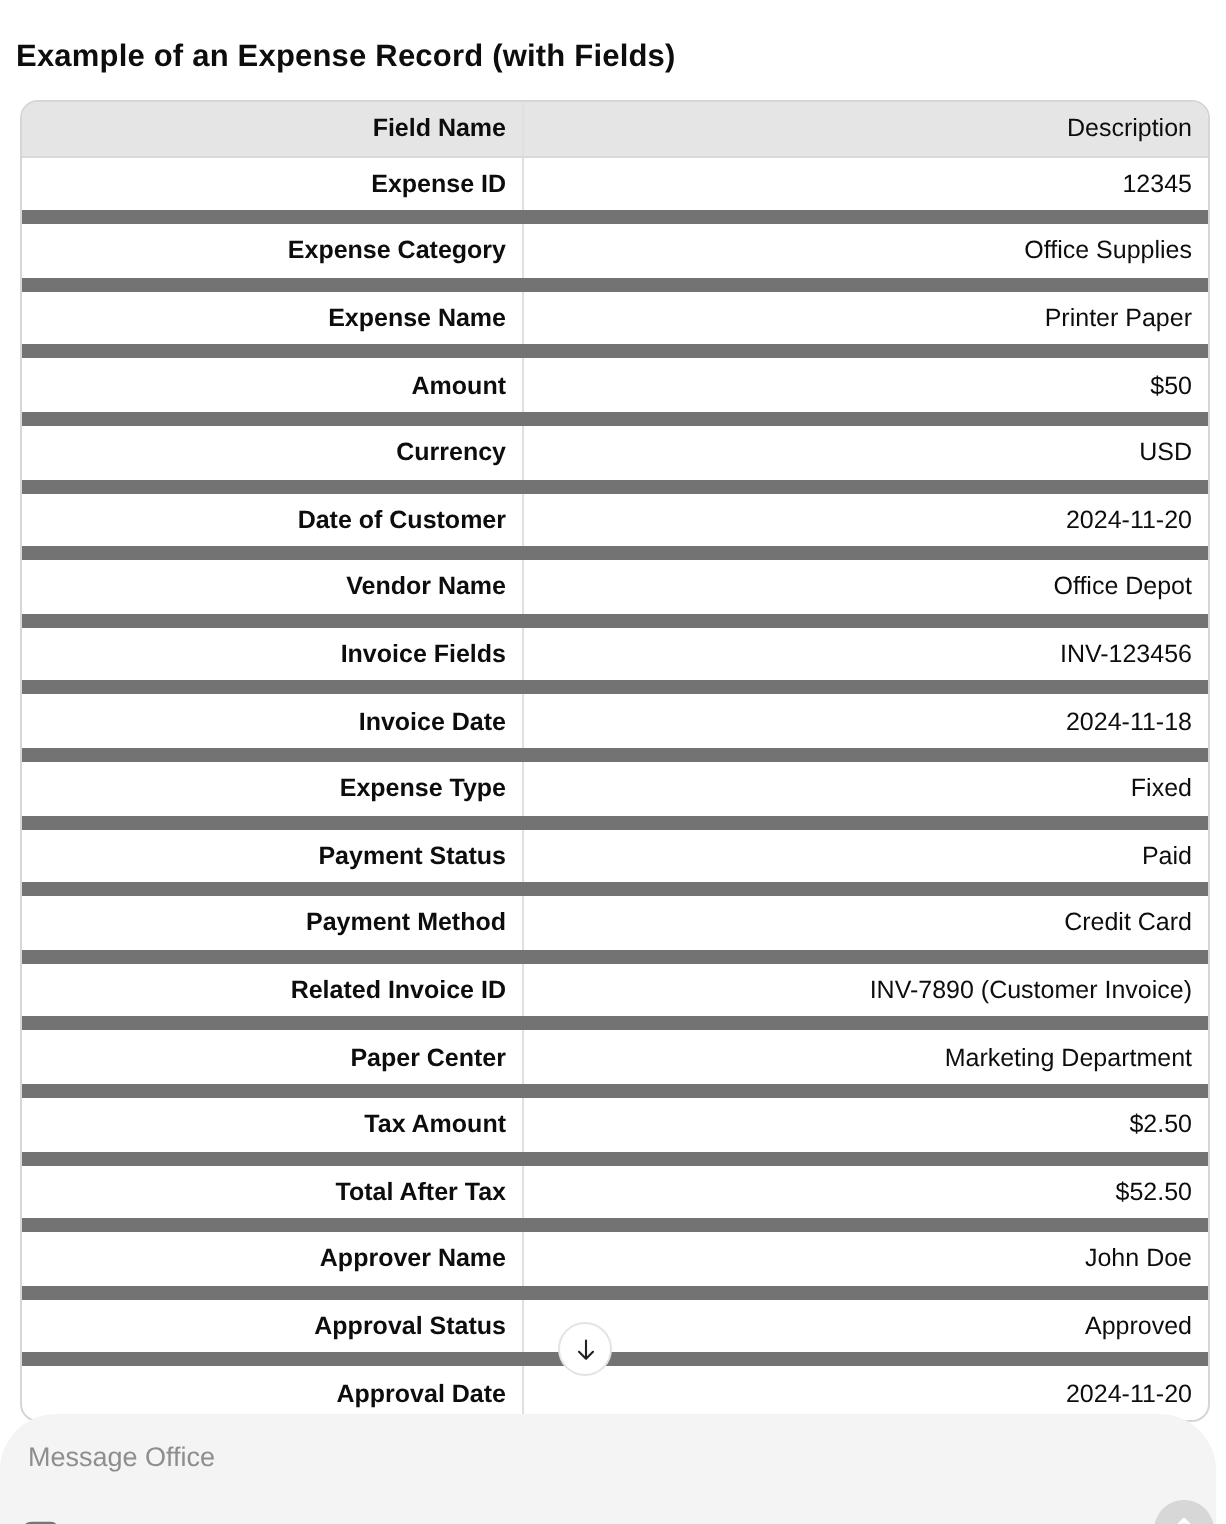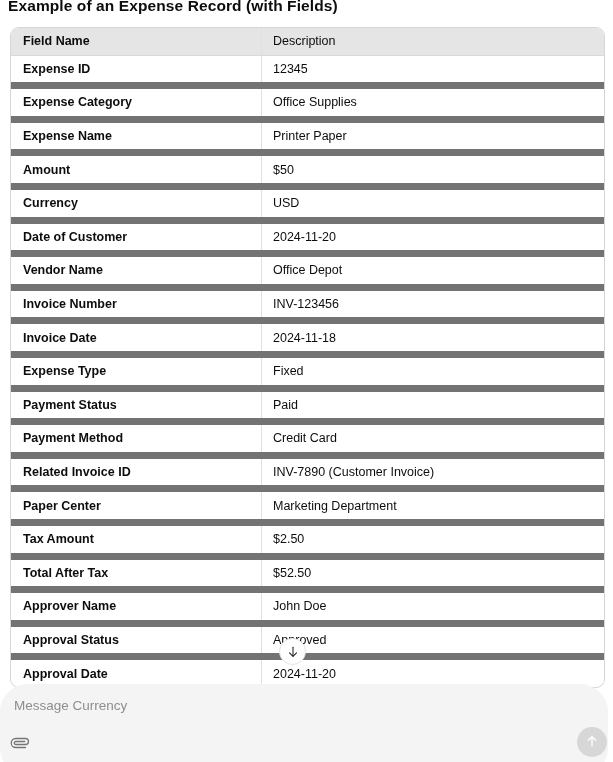--- a/index.html
+++ b/index.html
@@ -5,21 +5,21 @@
   html, body {
     margin: 0;
     padding: 0;
     width: 613px;
     height: 762px;
     overflow: hidden;
     background: #ffffff;
     font-family: "Liberation Sans", "DejaVu Sans", sans-serif;
     position: relative;
   }
-  .page { position: absolute; inset: 0; }
+  .page { position: absolute; inset: 0; margin-top: 23px; }
 
   .title {
     position: absolute;
     top: -3px;
     left: 8px;
     margin: 0;
     font-size: 15.5px;
     font-weight: 700;
     color: #0d0d0d;
     letter-spacing: 0.1px;
@@ -36,21 +36,21 @@
     overflow: hidden;
     background: #ffffff;
   }
   table.expense {
     width: 100%;
     border-collapse: collapse;
     font-size: 12.5px;
     color: #0d0d0d;
   }
   table.expense th, table.expense td {
-    text-align: left;
+    text-align: right;
     vertical-align: middle;
     height: 26.6px;
     padding: 0 8px 0 12px;
     white-space: nowrap;
   }
   table.expense thead th {
     background: #e5e5e5;
     font-weight: 600;
     border-bottom: 1px solid #d9d9d9;
   }
@@ -164,21 +164,21 @@
           </tr>
           <tr>
             <td class="col-field">Date of Customer</td>
             <td class="col-desc">2024-11-20</td>
           </tr>
           <tr>
             <td class="col-field">Vendor Name</td>
             <td class="col-desc">Office Depot</td>
           </tr>
           <tr>
-            <td class="col-field">Invoice Number</td>
+            <td class="col-field">Invoice Fields</td>
             <td class="col-desc">INV-123456</td>
           </tr>
           <tr>
             <td class="col-field">Invoice Date</td>
             <td class="col-desc">2024-11-18</td>
           </tr>
           <tr>
             <td class="col-field">Expense Type</td>
             <td class="col-desc">Fixed</td>
           </tr>
@@ -225,21 +225,21 @@
   <button class="scroll-btn">
     <span>
       <svg width="14" height="14" viewBox="0 0 24 24" fill="none" stroke="#212121" stroke-width="1.8" stroke-linecap="round" stroke-linejoin="round">
         <path d="M12 4v15"></path>
           <path d="M6 13.5l6 6 6-6"></path>
       </svg>
     </span>
   </button>
 
   <div class="composer">
-    <div class="placeholder">Message Currency</div>
+    <div class="placeholder">Message Office</div>
 
     <button class="attach-btn">
       <span>
         <svg width="18" height="18" viewBox="0 0 24 24" fill="none" stroke="#767676" stroke-width="1.7" stroke-linecap="round" stroke-linejoin="round" style="transform: rotate(45deg);">
           <path d="M21.44 11.05l-9.19 9.19a6 6 0 0 1-8.49-8.49l9.19-9.19a4 4 0 0 1 5.66 5.66l-9.2 9.19a2 2 0 0 1-2.83-2.83l8.49-8.48"></path>
         </svg>
       </span>
     </button>
 
     <button class="send-btn">

